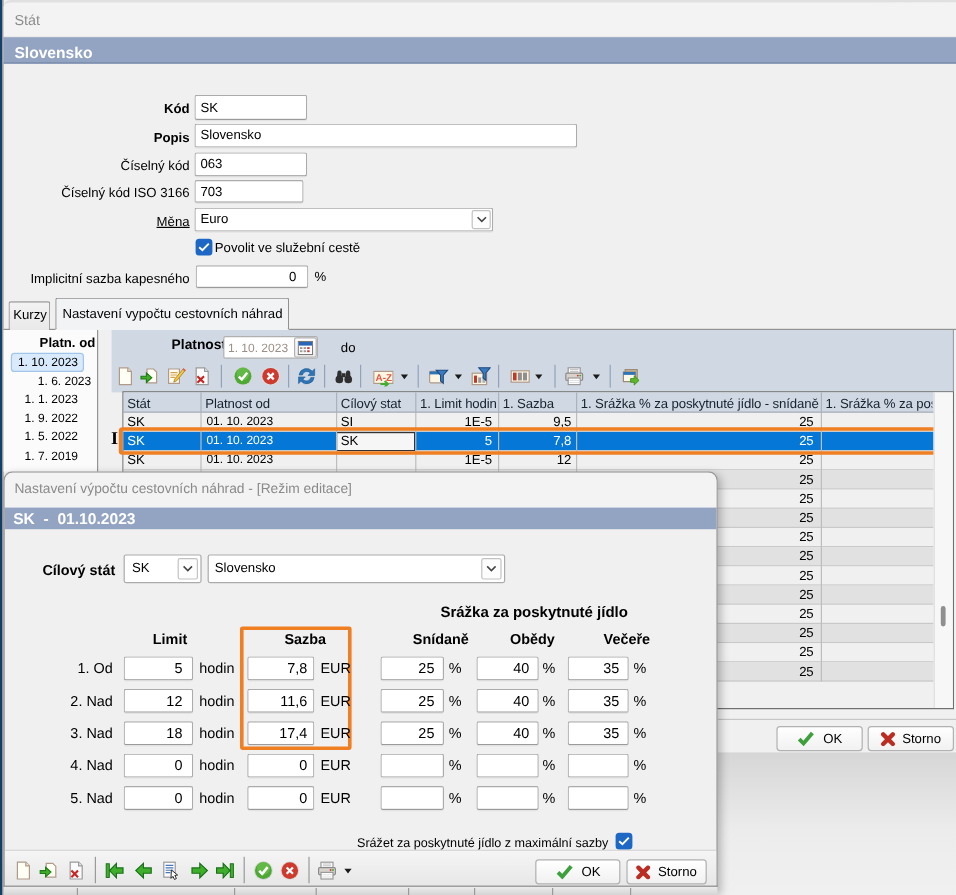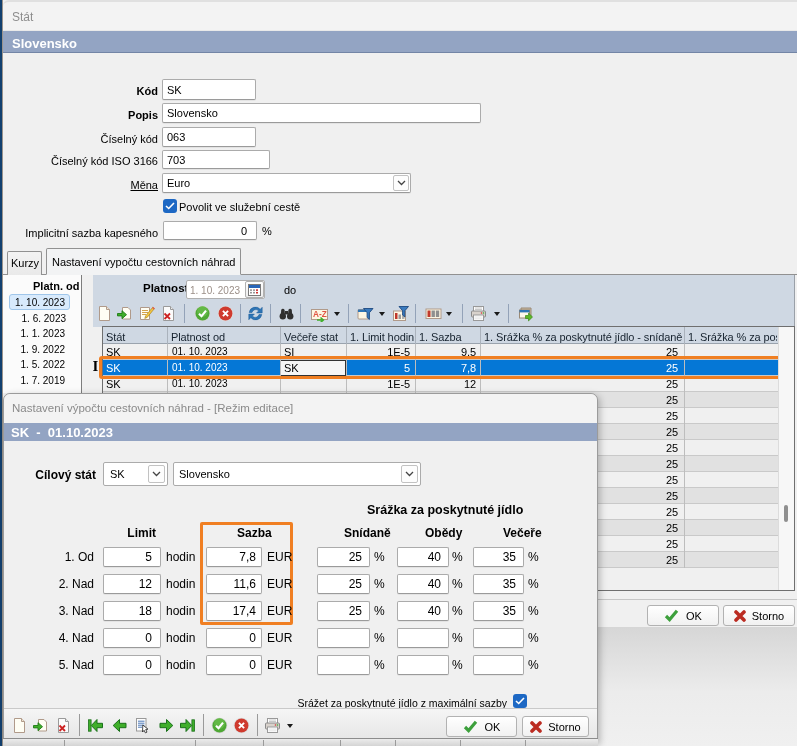--- a/index.html
+++ b/index.html
@@ -33,21 +33,21 @@
   <div class="lblr bold" style="left:0; top:85px; width:158px;">Kód</div>
   <div class="lblr bold" style="left:0; top:109px; width:158px;">Popis</div>
   <div class="lblr" style="left:0; top:133px; width:158px;">Číselný kód</div>
   <div class="lblr" style="left:0; top:155px; width:158px;">Číselný kód ISO 3166</div>
   <div class="lblr" style="left:0; top:179px; width:158px;"><span style="text-decoration:underline;">Měna</span></div>
   <div class="lblr" style="left:0; top:227px; width:158px;">Implicitní sazba kapesného</div>
 
   <div class="inp" style="left:162px; top:79px; width:94px; height:21px;">SK</div>
   <div class="inp" style="left:162px; top:103px; width:319px; height:20px;">Slovensko</div>
   <div class="inp" style="left:162px; top:127px; width:94px; height:20px;">063</div>
-  <div class="inp" style="left:162px; top:150px; width:108px; height:19px;">703</div>
+  <div class="inp" style="left:162px; top:150px; width:91px; height:19px;">703</div>
   <div class="inp" style="left:162px; top:173px; width:249px; height:20px;">Euro</div>
   <div class="combobtn" style="left:393px; top:175px; width:16px; height:16px;">
       <svg width="9" height="6" viewBox="0 0 9 6">
         <path d="M1 1 L4.5 4.5 L8 1" stroke="#444" stroke-width="1.3" fill="none"></path>
       </svg>
     </div>
   <div class="abs" style="left:163px; top:199px; width:14px; height:14px; background:#1d68c4; border-radius:3px; display:flex; align-items:center; justify-content:center;">
       <svg width="10" height="8" viewBox="0 0 10 8">
         <path d="M1 4 L3.7 6.5 L9 1" stroke="#fff" stroke-width="1.6" fill="none"></path>
       </svg>
@@ -61,21 +61,21 @@
   <div class="abs" style="left:11px; top:257px; font-size:11px;">Kurzy</div>
   <div class="abs" style="left:46px; top:248px; width:195px; height:27px; background:#f2f3f4; border:1px solid #919191; border-bottom:1px solid #f2f3f4; border-radius:2px 2px 0 0;"></div>
   <div class="abs" style="left:52px; top:256px; font-size:11px;">Nastavení vypočtu cestovních náhrad</div>
 
   <div class="abs" style="left:3px; top:275px; width:78px; height:118px; background:#fbfbfb;"></div>
   <div class="abs" style="left:81px; top:275px; width:1px; height:118px; background:#7d7d7d;"></div>
   <div class="abs" style="left:82px; top:275px; width:20px; height:118px; background:#f0f0f0;"></div>
   <div class="abs bold" style="left:7px; top:280px; font-size:11px;">Platn. od</div>
   <div class="abs" style="left:9px; top:294px; width:61px; height:16px; background:#d8eafc; border:1px solid #a0c6ea; border-radius:3px;"></div>
   <div class="lblr" style="left:0; top:297.0px; width:65px; font-size:10px;">1. 10. 2023</div>
-  <div class="lblr" style="left:0; top:312.5px; width:66px; font-size:10px;">1. 6. 2023</div>
+  <div class="lblr" style="left:0; top:312.5px; width:76px; font-size:10px;">1. 6. 2023</div>
   <div class="lblr" style="left:0; top:328.0px; width:65px; font-size:10px;">1. 1. 2023</div>
   <div class="lblr" style="left:0; top:343.5px; width:65px; font-size:10px;">1. 9. 2022</div>
   <div class="lblr" style="left:0; top:359.0px; width:65px; font-size:10px;">1. 5. 2022</div>
   <div class="lblr" style="left:0; top:374.5px; width:65px; font-size:10px;">1. 7. 2019</div>
 
   <div class="abs" style="left:93px; top:275px; width:701px; height:52px; background:#cfd8e3;"></div>
   <div class="abs" style="left:794px; top:275px; width:1px; height:316px; background:#9aa0a8;"></div>
   <div class="abs bold" style="left:117px; top:282px; font-size:11.5px;">Platnost od</div>
   <div class="abs" style="left:186px; top:280px; width:79px; height:19px; background:#fff; border:1px solid #b0b0b0; border-radius:2px;"></div>
   <div class="abs" style="left:190px; top:285px; font-size:10px; color:#9b8f88;">1. 10. 2023</div>
@@ -193,21 +193,21 @@
         <path d="M4 3 h10 v8 h-10 z" fill="#c9b8a0" stroke="#9a8a76"></path>
         <rect x="2.5" y="5" width="10" height="8" fill="#fdf8ec" stroke="#9a8a76"></rect>
         <rect x="2.5" y="5" width="10" height="2.4" fill="#2e75b6"></rect>
         <path d="M8.5 10.5 h3 v-2.4 l4 3.9 -4 3.9 v-2.4 h-3 z" fill="#5db82a" stroke="#3a8a14" stroke-width="0.7"></path>
       </svg></div>
 
   <div class="abs" style="left:102px; top:326px; width:693px; height:265px; background:#f0f0f0; border:1px solid #6f6f6f;"></div>
   <div class="abs" style="left:103px; top:327px; width:691px; height:17px; background:#cfd8e3; border-bottom:1px solid #9aa3ad;"></div>
   <div class="gridcell" style="left:106px; top:331px; color:#16222e;">Stát</div>
   <div class="gridcell" style="left:171px; top:331px; color:#16222e;">Platnost od</div>
-  <div class="gridcell" style="left:284px; top:331px; color:#16222e;">Večeře stat</div>
+  <div class="gridcell" style="left:284px; top:331px; color:#16222e;">Cílový stat</div>
   <div class="gridcell" style="left:350px; top:331px; color:#16222e;">1. Limit hodin</div>
   <div class="gridcell" style="left:419px; top:331px; color:#16222e;text-align:right;">1. Sazba</div>
   <div class="gridcell" style="left:484px; top:331px; color:#16222e;">1. Srážka % za poskytnuté jídlo - snídaně</div>
   <div class="gridcell" style="left:688px; top:331px; width:89px; overflow:hidden; color:#16222e;">1. Srážka % za pos</div>
   <div class="abs" style="left:103px; top:344.0px; width:675px; height:16.0px; background:#f0f0f0; border-bottom:1px solid #c9c9c9;"></div>
   <div class="gridcell" style="left:106px; top:346.2px; color:#000;">SK</div>
   <div class="gridcell" style="left:172px; top:346.2px; color:#000; font-size:10px; letter-spacing:0;">01. 10. 2023</div>
   <div class="gridcell" style="left:284px; top:346.2px; color:#000;">SI</div>
   <div class="gridcell" style="left:346px; top:346.2px; width:64px; text-align:right; color:#000;">1E-5</div>
   <div class="gridcell" style="left:415px; top:346.2px; width:61px; text-align:right; color:#000;">9,5</div>

